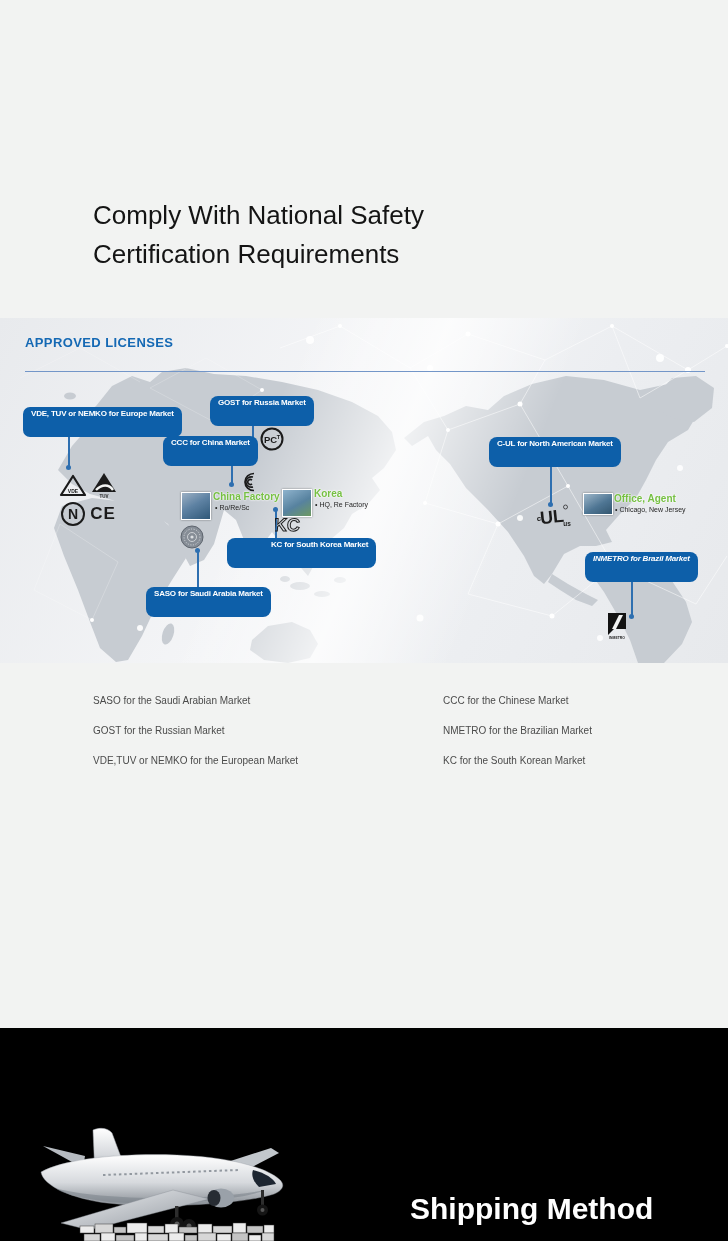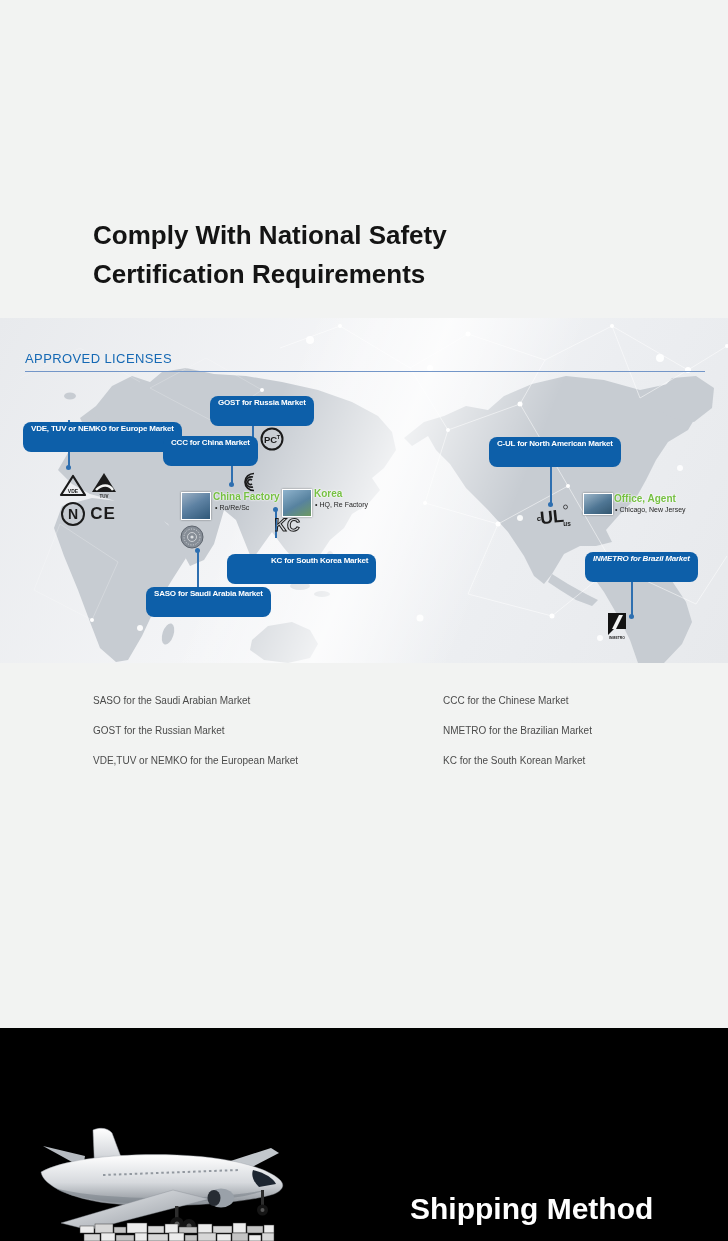--- a/index.html
+++ b/index.html
@@ -1,30 +1,30 @@
 <!DOCTYPE html>
 <html><head>
 <meta charset="utf-8">
 <style>
   html,body{margin:0;padding:0;background:#e0e0e0;}
   .page{position:relative;width:728px;height:1241px;margin:0 auto;background:#f2f3f2;
         font-family:"Liberation Sans",sans-serif;overflow:hidden;}
   
   .heading{position:absolute;left:93px;top:196px;font-size:26px;line-height:39px;
-           font-weight:700;color:#141414;margin-top:20px;}
+           font-weight:400;color:#141414;}
   
   .map-section{position:absolute;left:0;top:318px;width:728px;height:345px;
                background:linear-gradient(118deg,#e8eaed 0%,#f4f5f7 42%,#eceef1 70%,#e7e9ec 100%);
                overflow:hidden;}
   .map-section::before{content:"";position:absolute;inset:0;
                background:linear-gradient(112deg,rgba(255,255,255,0) 36%,rgba(255,255,255,.75) 52%,rgba(255,255,255,0) 68%);
                pointer-events:none;z-index:2;}
   .map-svg,.net-svg{position:absolute;left:0;top:0;z-index:1;}
   .net-svg{z-index:3;}
-  .al-title{position:absolute;left:25px;top:33px;font-size:13px;font-weight:400;
+  .al-title{position:absolute;left:25px;top:17px;font-size:13px;font-weight:700;
             letter-spacing:.4px;color:#1569b4;z-index:5;}
   .al-underline{position:absolute;left:25px;top:53px;width:680px;height:1px;
             background:#7396c8;z-index:5;}
   .pill{position:absolute;height:30px;line-height:14px;padding:0 8px;border-radius:8px;
         background:#0d5fa9;color:#fff;font-size:8px;font-weight:700;letter-spacing:-.2px;
         white-space:nowrap;z-index:6;}
   .cline{position:absolute;width:2px;background:#2e6fb0;z-index:5;}
   .cdot{position:absolute;width:5px;height:5px;border-radius:50%;background:#2e6fb0;z-index:5;}
   .mark{position:absolute;z-index:5;}
   .photo{position:absolute;width:28px;height:26px;border:1px solid #fff;
@@ -125,25 +125,25 @@
           <circle cx="140" cy="310" r="3" opacity=".9"></circle>
         <circle cx="360" cy="240" r="2.5" opacity=".8"></circle>
           <circle cx="600" cy="320" r="3" opacity=".85"></circle>
         <circle cx="727" cy="28" r="2"></circle>
       </g>
     </svg>
 
     <div class="al-title">APPROVED LICENSES</div>
     <div class="al-underline"></div>
 
-    <div class="pill" style="left:23px;top:104px;">VDE, TUV or NEMKO for Europe Market</div>
+    <div class="pill" style="left:23px;top:89px;border-radius:7px;">VDE, TUV or NEMKO for Europe Market</div>
     <div class="pill" style="left:210px;top:78px;">GOST for Russia Market</div>
     <div class="pill" style="left:163px;top:118px;">CCC for China Market</div>
     <div class="pill" style="left:489px;top:119px;">C-UL for North American Market</div>
-    <div class="pill" style="left:227px;top:236px;padding-left:44px;">KC for South Korea Market</div>
+    <div class="pill" style="left:227px;top:220px;padding-left:44px;">KC for South Korea Market</div>
     <div class="pill" style="left:146px;top:269px;">SASO for Saudi Arabia Market</div>
     <div class="pill" style="left:585px;top:234px;font-style:italic;">INMETRO for Brazil Market</div>
 
     <div class="cline" style="left:68px;top:102px;height:46px;"></div>
     <div class="cdot" style="left:65.5px;top:147px;"></div>
     <div class="cline" style="left:252px;top:92px;height:30px;"></div>
     <div class="cdot" style="left:249.5px;top:120px;"></div>
     <div class="cline" style="left:231px;top:131px;height:35px;"></div>
     <div class="cdot" style="left:228.5px;top:164px;"></div>
     <div class="cline" style="left:550px;top:133px;height:53px;"></div>

